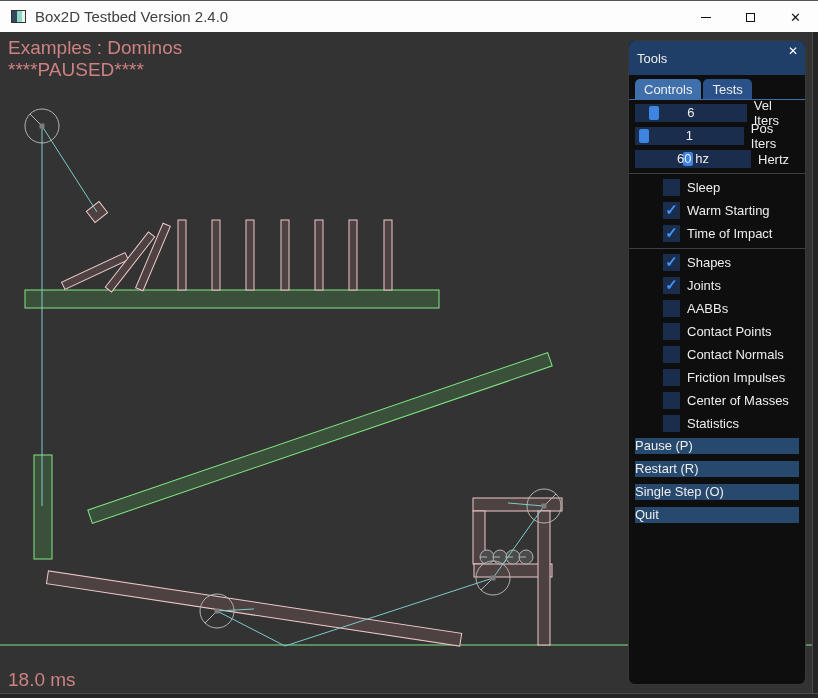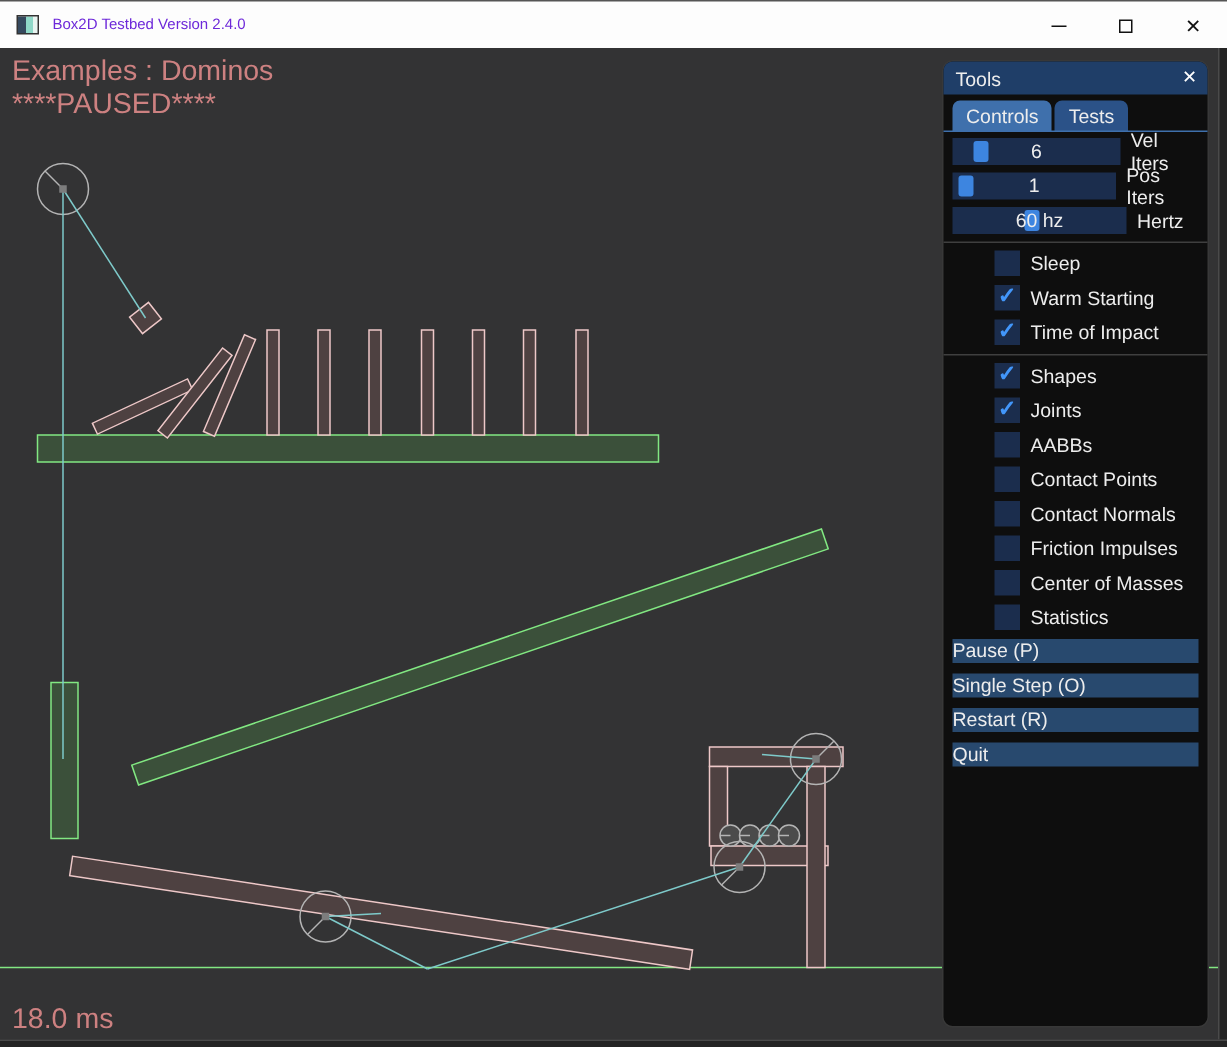--- a/index.html
+++ b/index.html
@@ -5,21 +5,21 @@
   * { margin:0; padding:0; box-sizing:border-box; }
   html,body { background:#1a1a1a; }
   body { font-family:"Liberation Sans", sans-serif; }
   .window { position:relative; width:818px; height:698px; background:var(--canvas-bg); overflow:hidden; }
 
   
   .titlebar { position:absolute; left:0; top:0; width:818px; height:32px; background:var(--titlebar-bg);
     border-top:1px solid #555; display:flex; align-items:center; }
   .app-icon { width:15px; height:13px; margin-left:11px; border:1px solid #333;
     background:linear-gradient(90deg,#35495e 0 40%,#8fd8c8 40% 75%,#e8f4f0 75%); }
-  .app-title { margin-left:9px; font-size:10px; color:#6d28d9; }
+  .app-title { margin-left:9px; font-size:15px; color:#404040; }
   .winbtns { position:absolute; right:0; top:0; height:32px; display:flex; }
   .winbtn { width:45px; height:32px; display:flex; align-items:center; justify-content:center; color:#111; }
   .glyph-min { width:10px; height:0; border-top:1px solid #111; }
   .glyph-max { width:9px; height:9px; border:1px solid #111; }
   .glyph-close { font-size:13px; line-height:1; }
 
   
   .scene { position:absolute; left:0; top:32px; }
   .hud { position:absolute; color:var(--hud-text); font-size:19px; }
   .hud-example { left:8px; top:37px; }
@@ -32,21 +32,21 @@
   .dyn { fill:var(--dyn-fill); stroke:var(--dyn-stroke); stroke-width:1; }
   .stat { fill:var(--stat-fill); stroke:var(--stat-stroke); stroke-width:1; }
   .slp { fill:none; stroke:var(--sleep-stroke); stroke-width:1; }
   .ball { fill:var(--ball-fill); stroke:var(--sleep-stroke); stroke-width:1; }
   .jnt { stroke:var(--joint); stroke-width:1; fill:none; }
   .anch { fill:var(--anchor); }
 
   
   .panel { position:absolute; left:628px; top:40px; width:178px; height:645px;
     background:var(--panel-bg); border:1px solid #383838; border-radius:7px; color:var(--panel-text); font-size:13px; }
-  .panel-title { height:22px; background:var(--panel-title-bg); border-radius:6px 6px 0 0;
+  .panel-title { height:34px; background:var(--panel-title-bg); border-radius:6px 6px 0 0;
     display:flex; align-items:center; padding:0 8px; position:relative; }
   .panel-close { position:absolute; right:7px; top:3px; font-size:12px; color:#fff; }
   .tabbar { position:relative; height:25px; padding:4px 0 0 6px; }
   .tabbar-line { position:absolute; left:0; right:0; bottom:0; height:1px; background:var(--tab-active); }
   .tab { display:inline-block; height:21px; line-height:21px; padding:0 9px; margin-right:2px;
     border-radius:5px 5px 0 0; background:var(--tab-inactive); position:relative; top:0; }
   .tab.active { background:var(--tab-active); }
   .content { padding:4px 6px 0 6px; }
   .srow { display:flex; align-items:center; height:18px; margin-bottom:5px; }
   .frame { position:relative; width:116px; height:18px; background:var(--frame-bg); }
@@ -249,20 +249,20 @@
             <span class="cbox"></span>
             <span class="clabel">Center of Masses</span>
           </div>
           <div class="crow">
             <span class="cbox"></span>
             <span class="clabel">Statistics</span>
           </div>
         </div>
       <div id="buttons">
           <div class="btn">Pause (P)</div>
+          <div class="btn">Restart (R)</div>
           <div class="btn">Single Step (O)</div>
-          <div class="btn">Restart (R)</div>
           <div class="btn">Quit</div>
         </div>
     </div>
   </div>
 
 </div>
 
 </body></html>

